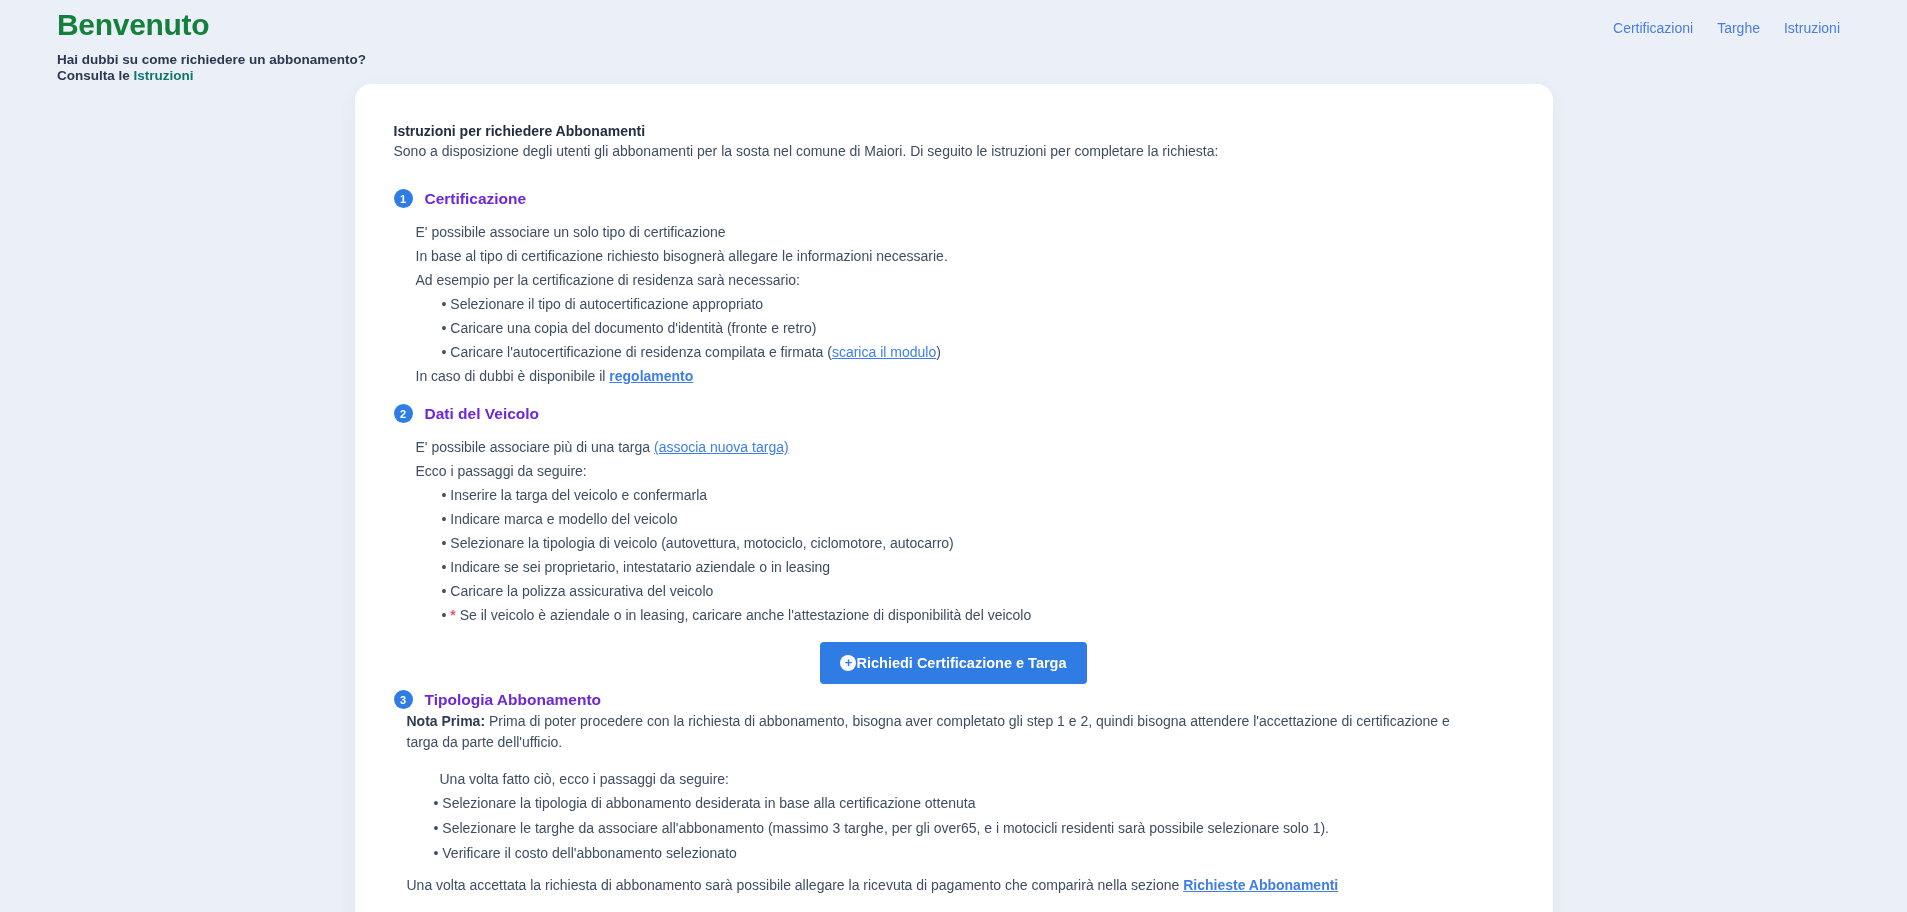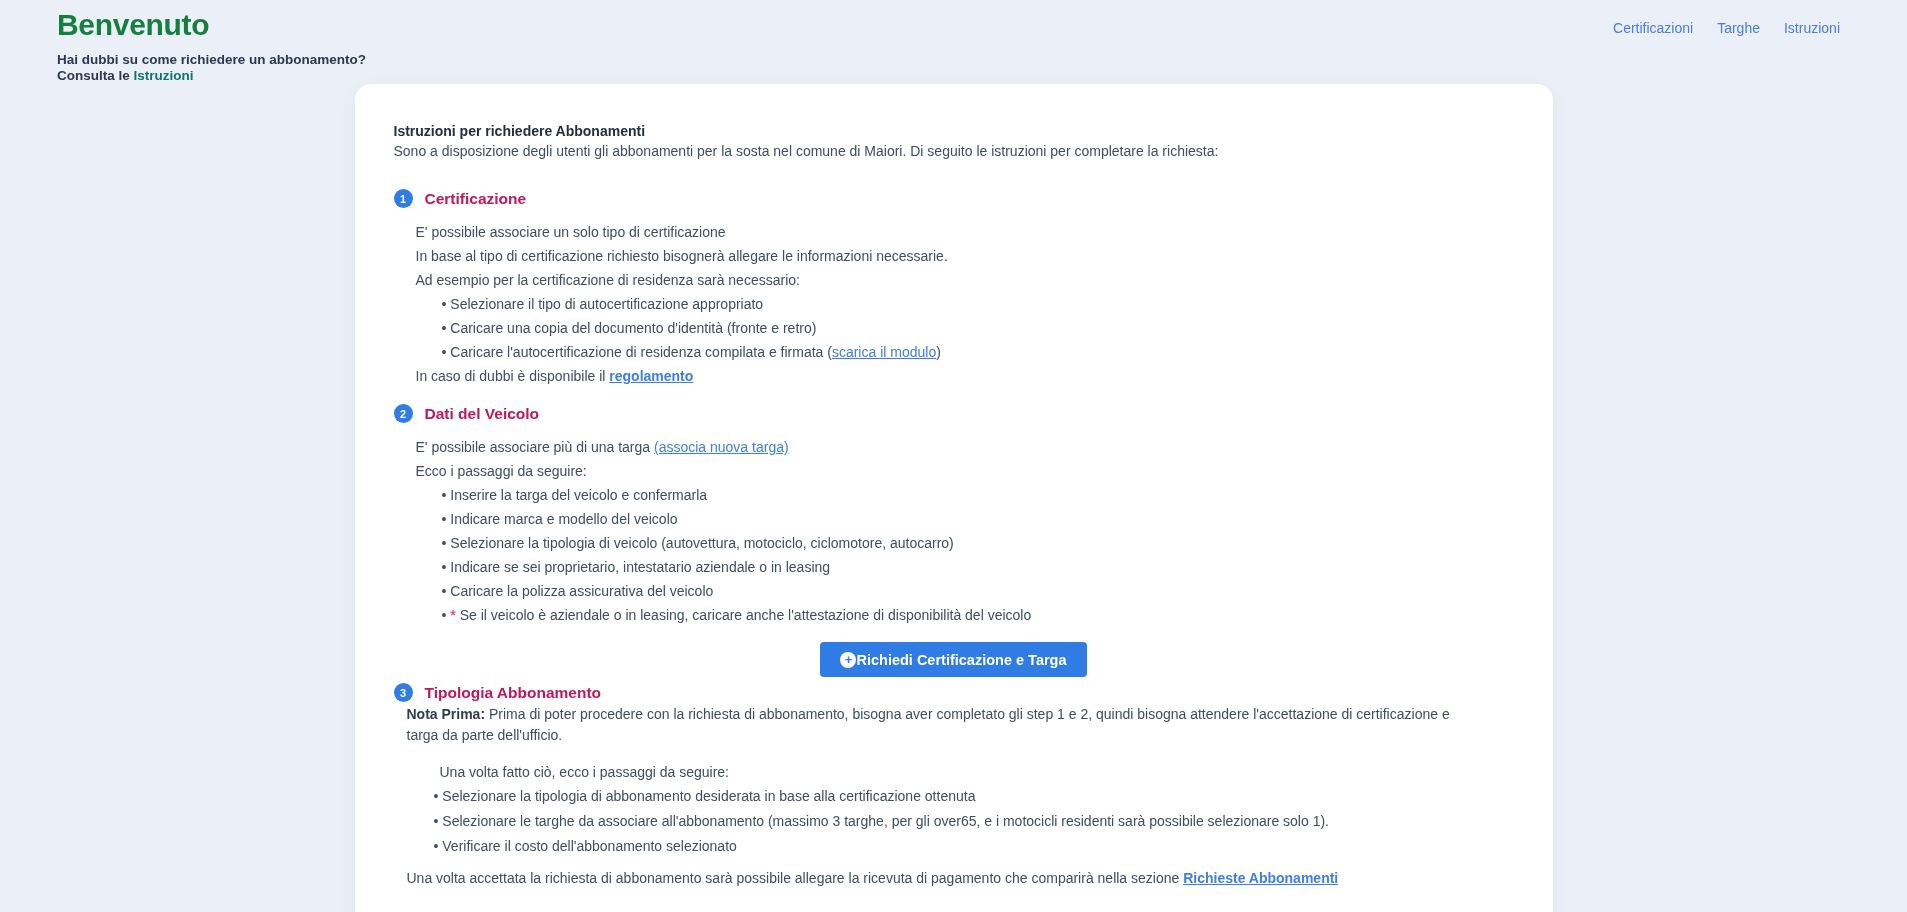--- a/index.html
+++ b/index.html
@@ -36,21 +36,21 @@
 
   .section { margin-top:30px; }
   .section + .section { margin-top:16px; }
   .sec-head { display:flex; align-items:center; gap:12px; }
   .num-badge {
     width:19px; height:19px; border-radius:50%;
     background:#2e7ce4; color:#fff;
     display:inline-flex; align-items:center; justify-content:center;
     font-size:11px; font-weight:700; flex:0 0 auto;
   }
-  .sec-title { color:#be185d; font-size:15.5px; font-weight:700; }
+  .sec-title { color:#6d28d9; font-size:15.5px; font-weight:700; }
 
   .sec-body { margin-top:12px; }
   .line { margin-left:22px; line-height:24px; }
   .bullets { list-style:none; margin-left:48px; }
   .bullets li { line-height:24px; }
   .bullets li::before { content:"• "; }
   .bullets-3 { margin-left:40px; }
   .bullets-3 li { line-height:25px; }
 
   .ilink { color:#3d7ee8; text-decoration:underline; }
@@ -61,21 +61,21 @@
   .notabene { margin-left:13px; margin-top:2px; line-height:21px; max-width:1048px; }
   .follow { margin-left:46px; margin-top:14px; line-height:24px; }
   .sec3-footer { margin-left:13px; margin-top:7px; line-height:24px; }
 
   
   .btn-row { display:flex; justify-content:center; }
   .btn {
     display:inline-flex; align-items:center; gap:0;
     background:#2e7ce4; color:#ffffff;
     border:none; border-radius:4px;
-    padding:0 20px; height:35px;
+    padding:0 20px; height:42px;
     font-family:"Liberation Sans", sans-serif;
     font-size:14.5px; font-weight:700; cursor:pointer;
   }
   .btn-row.first { margin-top:15px; }
   .plus-icon {
     width:16px; height:16px; border-radius:50%; background:#ffffff;
     display:inline-flex; align-items:center; justify-content:center;
     font-size:13px; font-weight:700; line-height:1; color:#2e7ce4; flex:0 0 auto;
   }
   .plus-icon::before { content:"+"; margin-top:-1px; }

